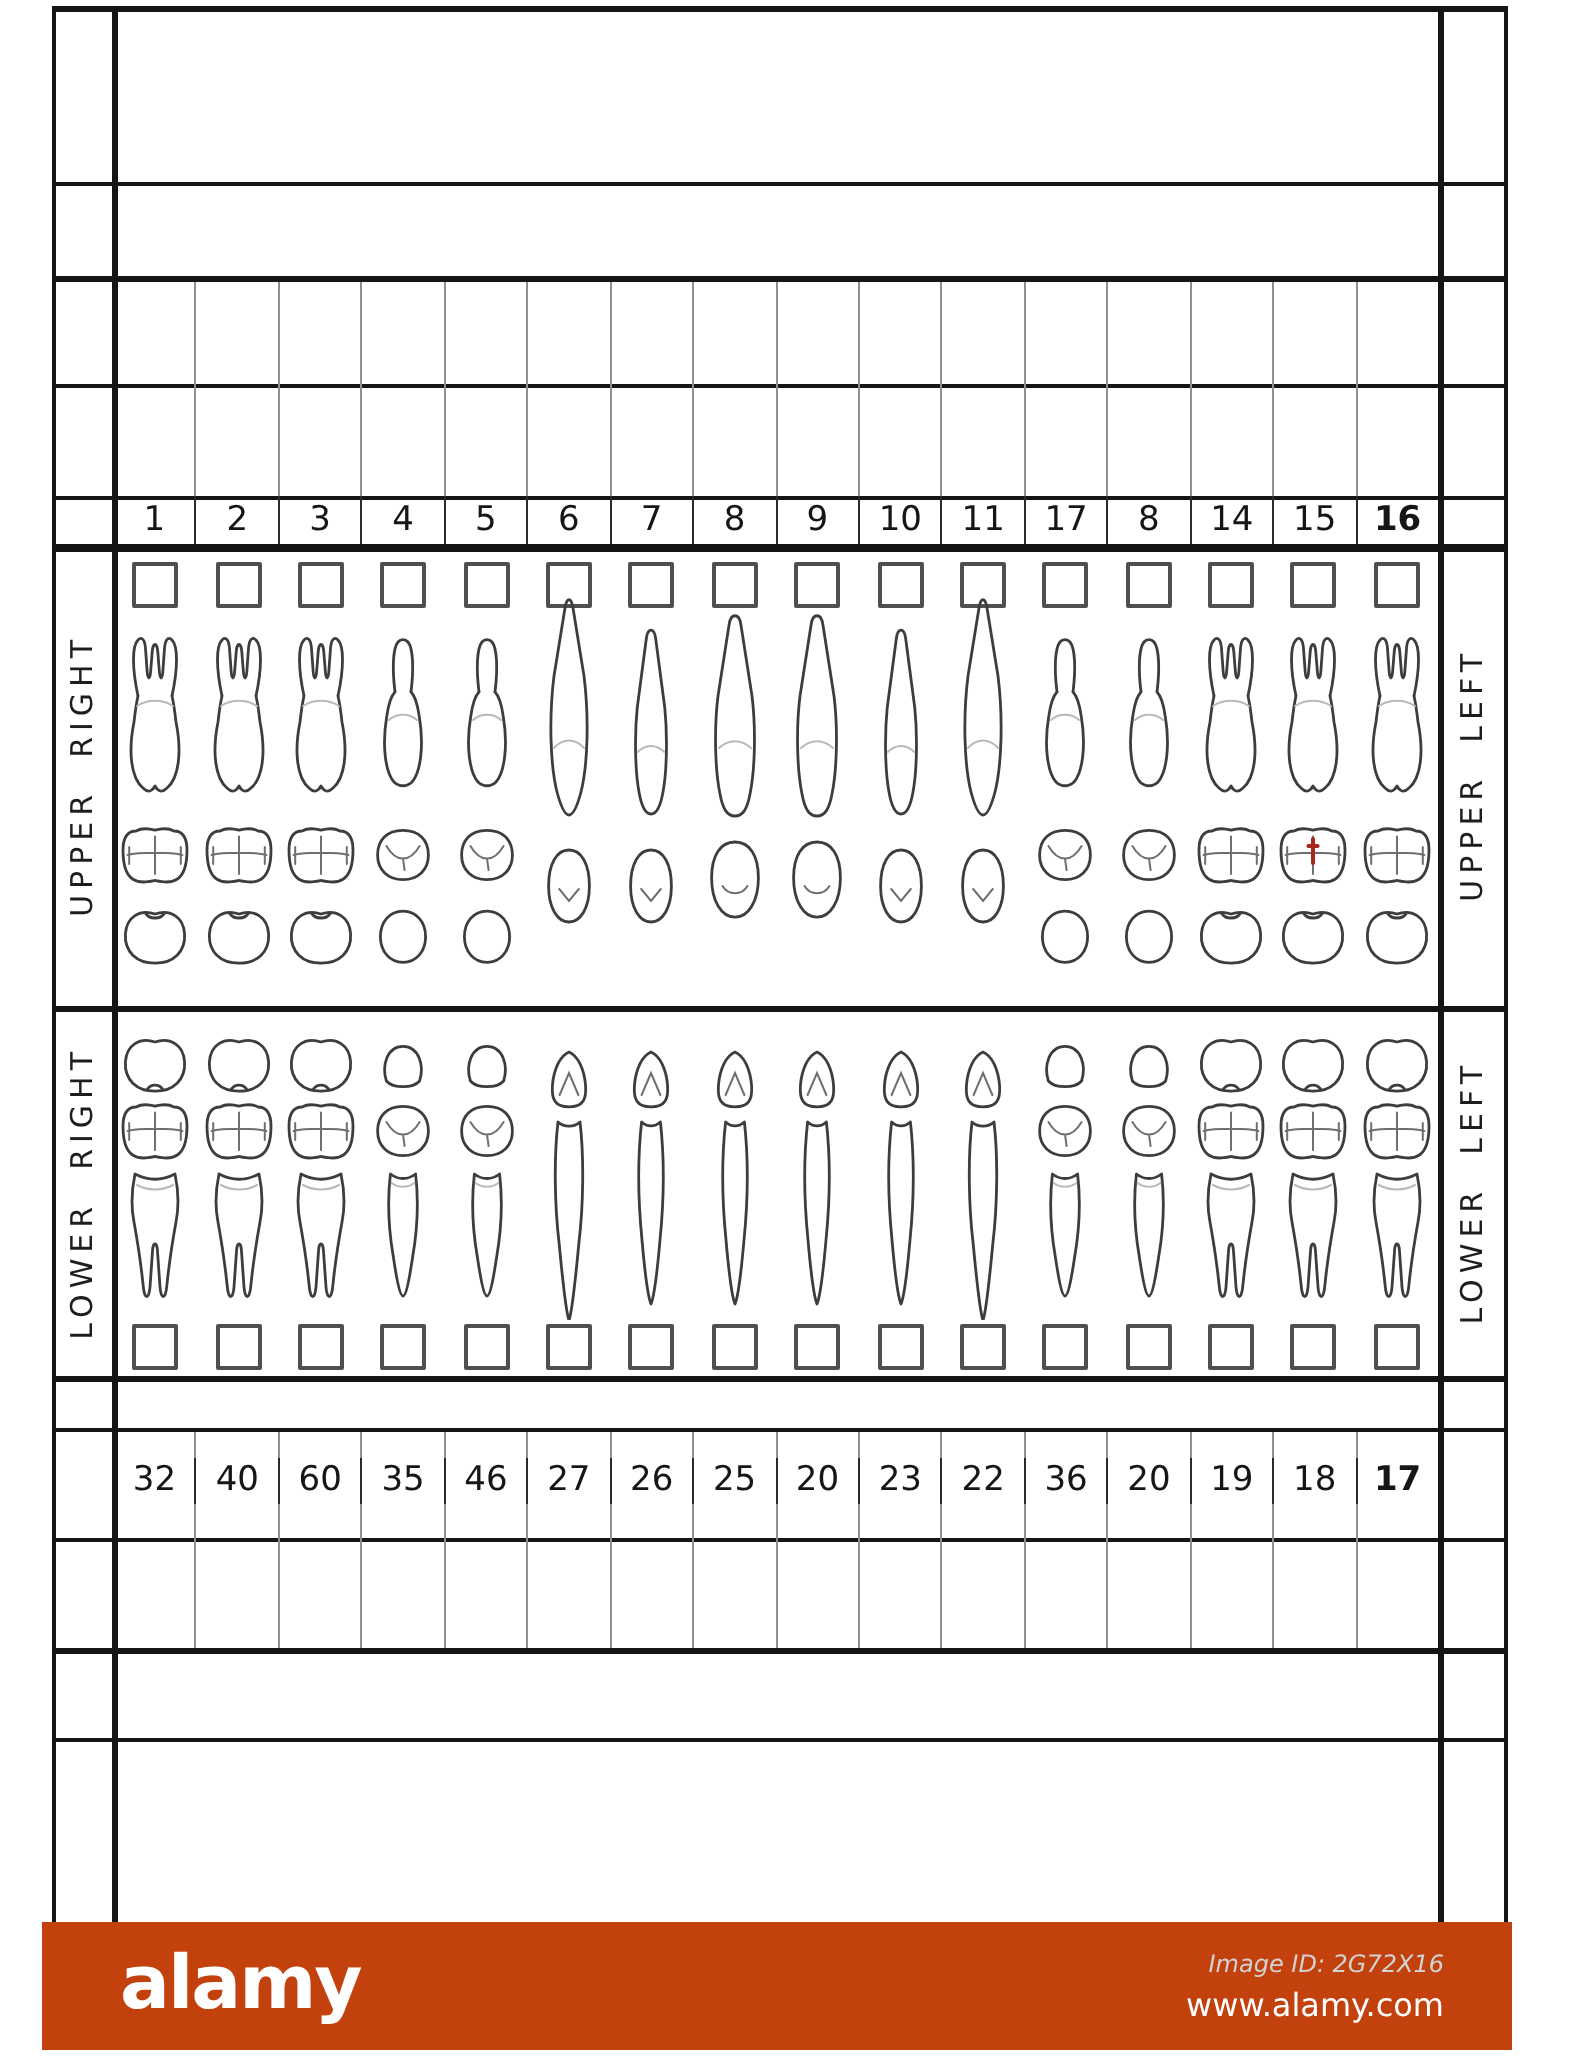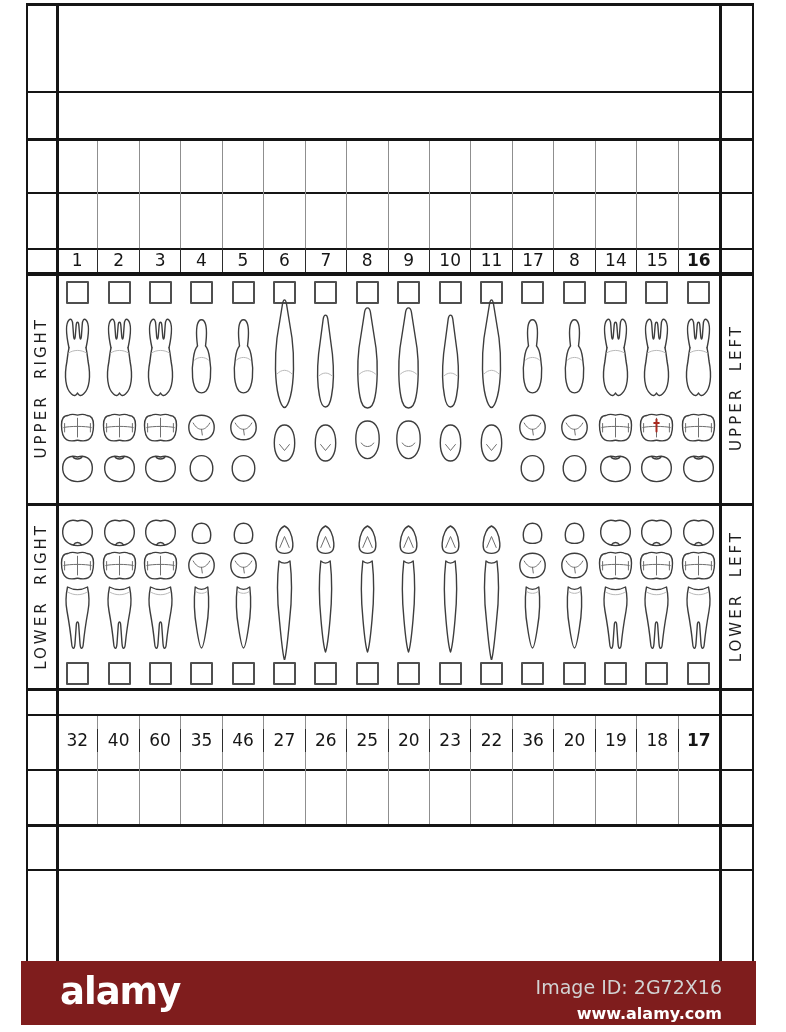--- a/index.html
+++ b/index.html
@@ -13,26 +13,26 @@
   .bandrow .c:last-child{border-right:none;}
   .numrow .c{border-right:1px solid #2b2b2b;text-align:center;color:#161616;
              font-size:17px;}
   .numrow .c:last-child{border-right:none;font-weight:bold;}
   .cbrow .c{display:flex;justify-content:center;align-items:flex-start;}
   .cb{width:19px;height:19px;border:2px solid #4f4f4f;border-radius:1px;margin-top:3px;background:#fff;}
   .teethrow .c{display:flex;justify-content:center;}
   .sidelabel{position:absolute;display:flex;align-items:center;justify-content:center;}
   .sidelabel span{writing-mode:vertical-rl;transform:rotate(180deg);white-space:pre;
                   font-size:15px;letter-spacing:3px;color:#1d1d1d;}
-  .footer{position:absolute;left:21px;top:961px;width:735px;height:64px;background:#7f1d1d;}
+  .footer{position:absolute;left:21px;top:961px;width:735px;height:64px;background:#c2410c;}
   .brand{position:absolute;left:39px;top:12px;color:#ffffff;font-weight:bold;
          font-size:37px;letter-spacing:-1px;line-height:1;}
   .fright{position:absolute;right:34px;top:13px;text-align:right;line-height:1.45;}
-  .fid{color:#d2d2d2;font-size:19px;}
-  .furl{color:#ffffff;font-size:16px;font-weight:bold;}
+  .fid{color:#d2d2d2;font-size:12px;font-style:italic;}
+  .furl{color:#ffffff;font-size:16px;font-weight:normal;}
 </style>
 </head>
 <body>
 
 <div class="page">
   <div id="grid">
       <div class="hl" style="left: 26px; top: 3px; width: 727px; height: 3px;"></div>
       <div class="hl" style="left: 26px; top: 91px; width: 727px; height: 2px;"></div>
       <div class="hl" style="left: 26px; top: 138px; width: 727px; height: 3px;"></div>
       <div class="hl" style="left: 26px; top: 192px; width: 727px; height: 2px;"></div>

